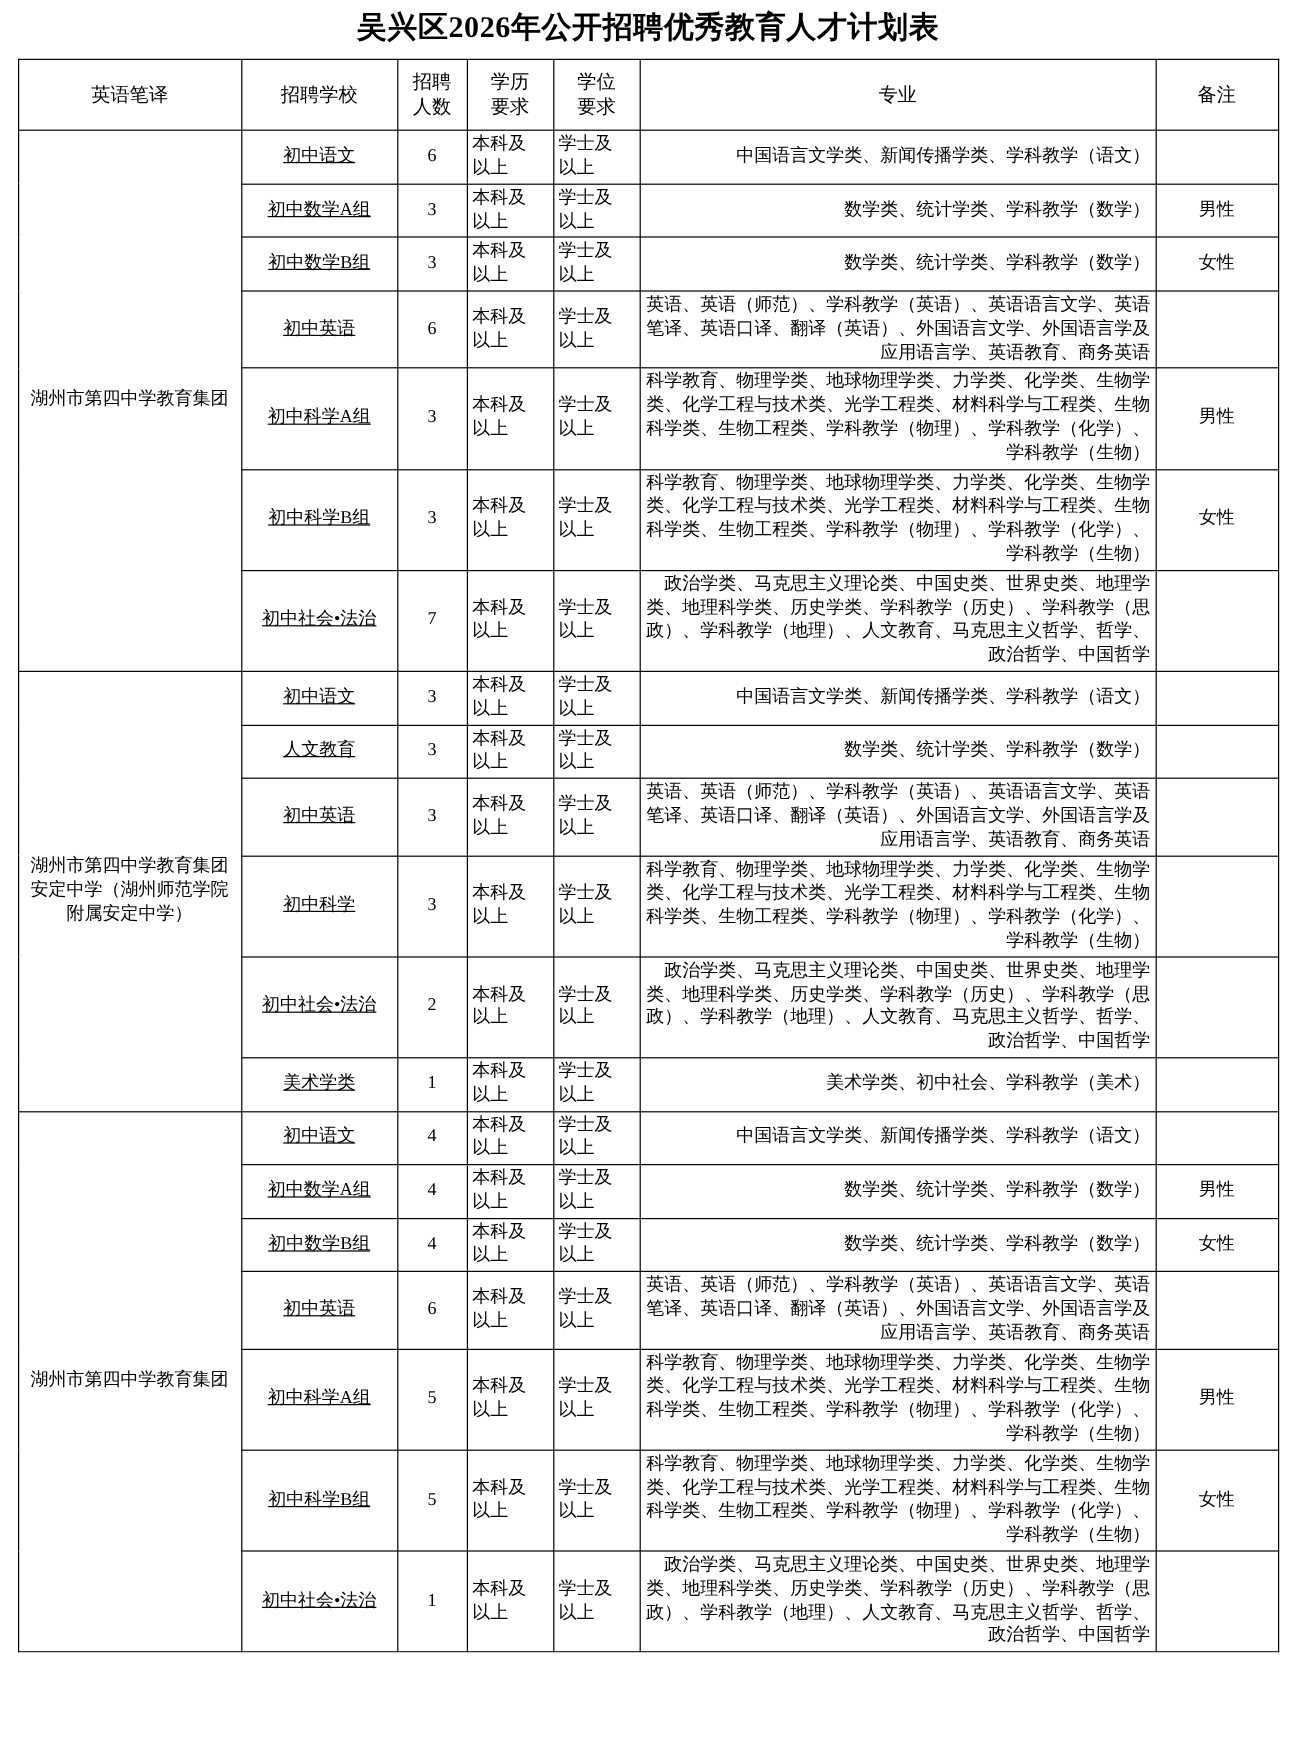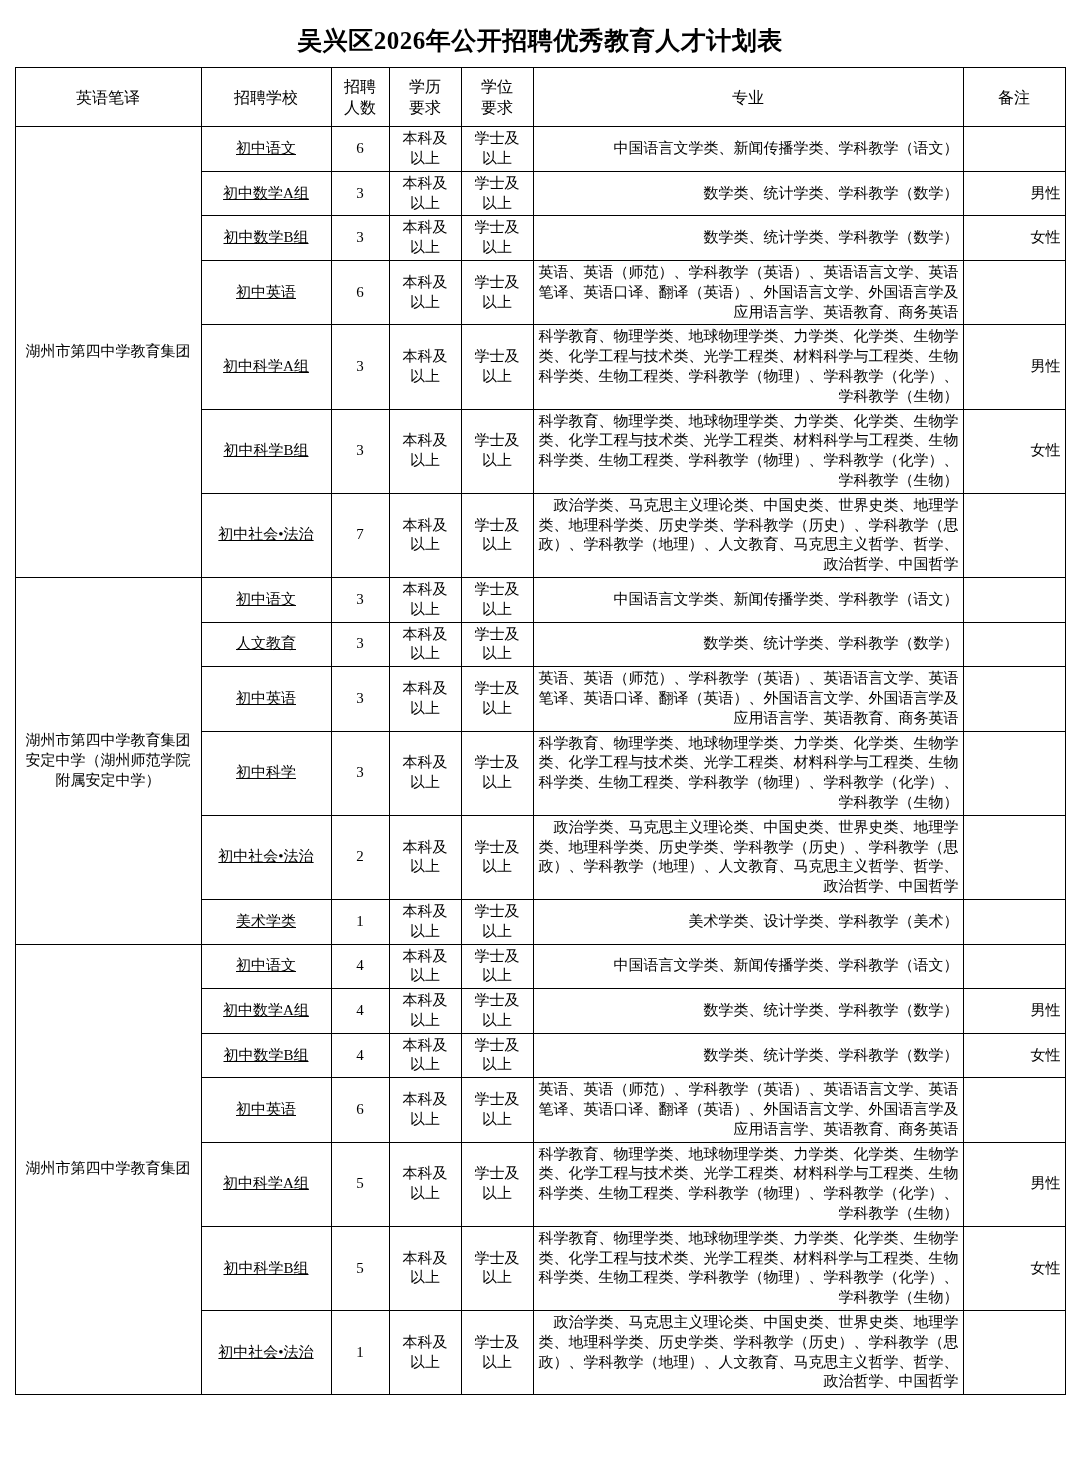--- a/index.html
+++ b/index.html
@@ -8,21 +8,21 @@
     background: #ffffff;
   }
   body {
     width: 1080px;
     font-family: "Liberation Serif", "DejaVu Serif", serif;
     color: #000000;
   }
   .page {
     width: 1080px;
     box-sizing: border-box;
-    padding: 18px 14px;
+    padding: 0 14px;
   }
   .doc-title {
     text-align: center;
     font-weight: bold;
     font-size: 25px;
     letter-spacing: 0.5px;
     padding: 6px 0 10px 0;
     font-family: "Liberation Serif", "DejaVu Serif", serif;
   }
   table.plan {
@@ -61,32 +61,31 @@
   td.pos {
     text-align: center;
     font-size: 15px;
     text-decoration: underline;
   }
   td.num {
     text-align: center;
     font-size: 15px;
   }
   td.edu, td.deg {
-    text-align: center;
     font-size: 14px;
     line-height: 1.28;
   }
   td.major {
     text-align: right;
     font-size: 15px;
     line-height: 1.45;
     padding: 4px 6px;
   }
   td.remark {
-    text-align: right;
+    text-align: center;
     font-size: 15px;
   }
   .two-line { display: block; }
 </style>
 </head>
 <body>
 
 <div class="page">
 
   <div class="doc-title">吴兴区2026年公开招聘优秀教育人才计划表</div>
@@ -296,21 +295,21 @@
           <td class="pos">美术学类</td>
           <td class="num">1</td>
           <td class="edu">
             <span class="two-line">本科及</span>
             <span class="two-line">以上</span>
           </td>
           <td class="deg">
             <span class="two-line">学士及</span>
             <span class="two-line">以上</span>
           </td>
-          <td class="major">美术学类、设计学类、学科教学（美术）</td>
+          <td class="major">美术学类、初中社会、学科教学（美术）</td>
           <td class="remark"></td>
         </tr>
         <tr>
           <td class="school" rowspan="7">湖州市第四中学教育集团</td>
           <td class="pos">初中语文</td>
           <td class="num">4</td>
           <td class="edu">
             <span class="two-line">本科及</span>
             <span class="two-line">以上</span>
           </td>

